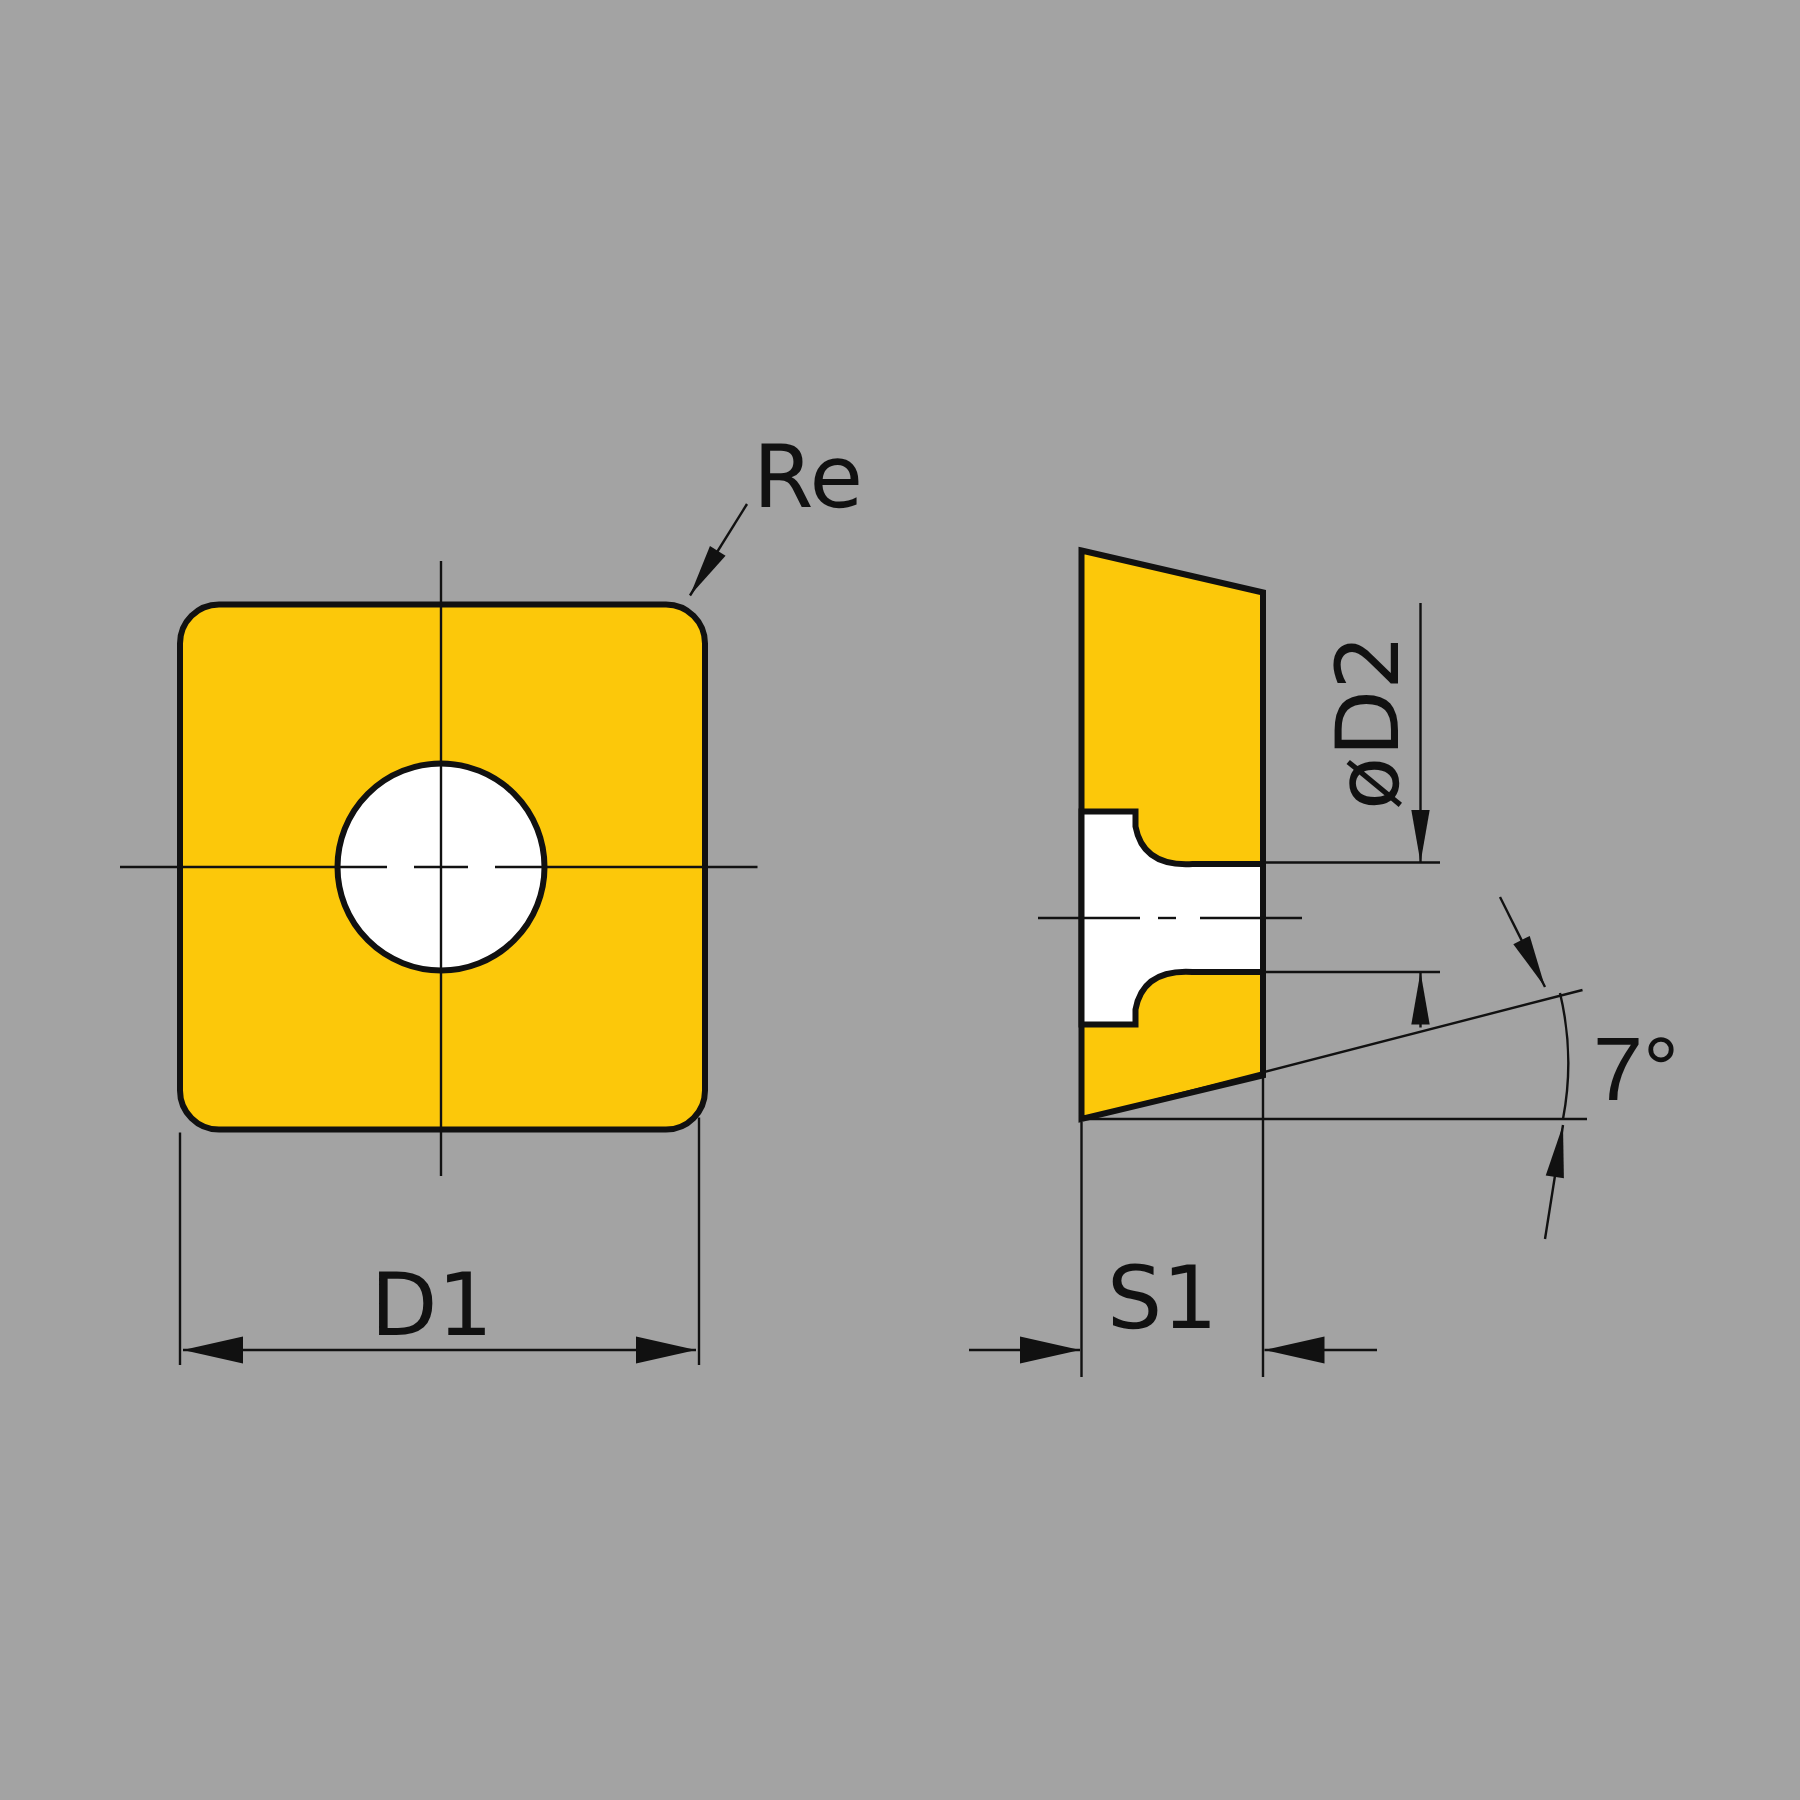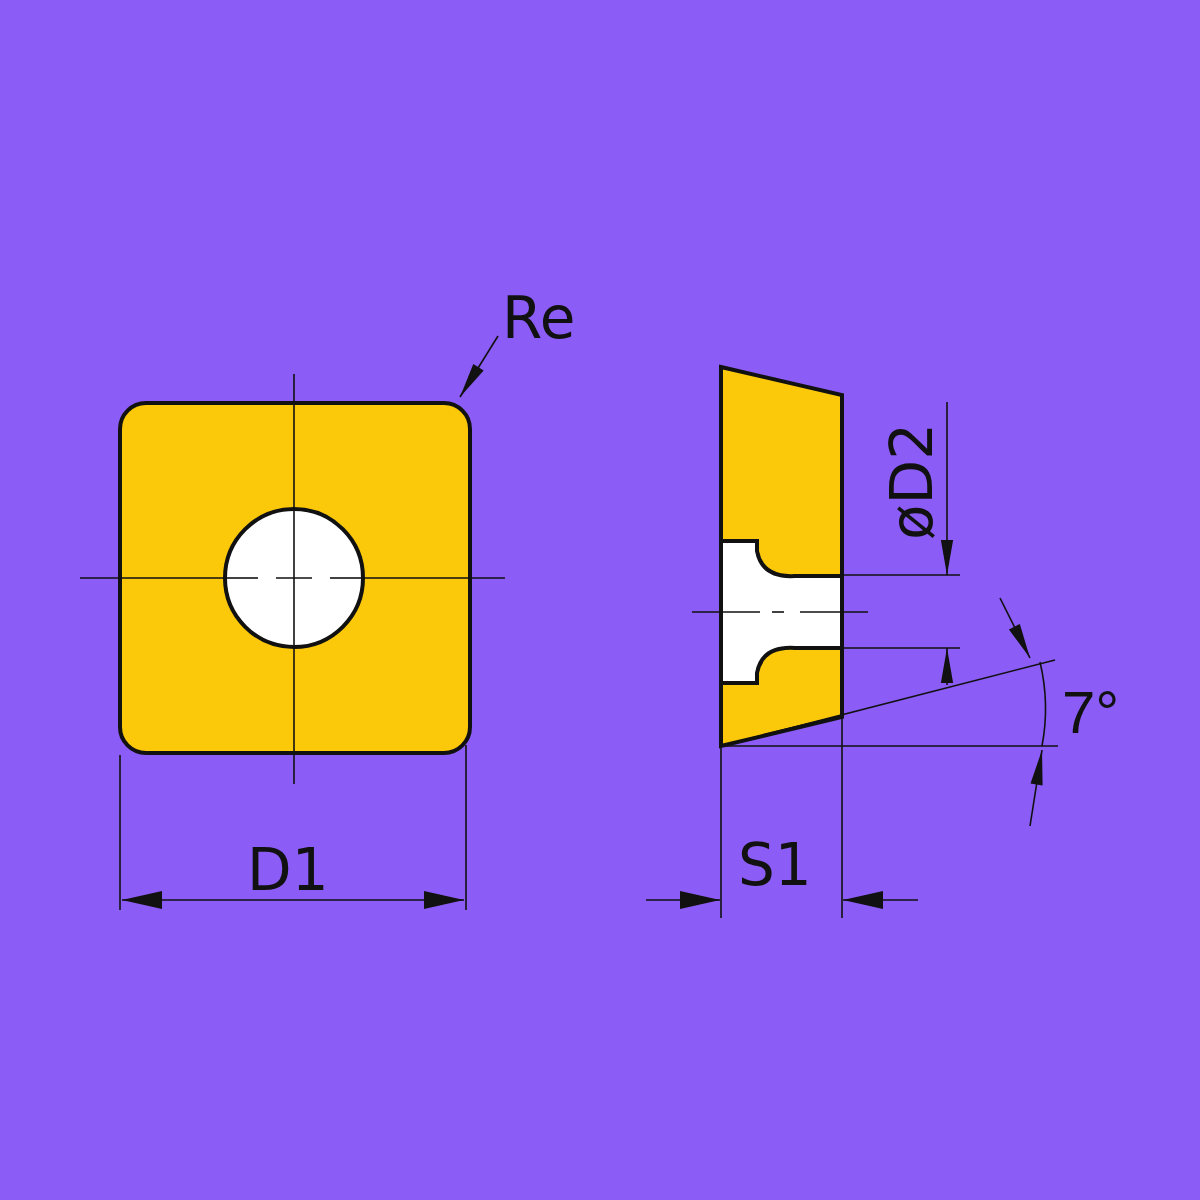--- a/index.html
+++ b/index.html
@@ -1,16 +1,16 @@
 <!DOCTYPE html>
 <html><head>
   <meta charset="utf-8">
   <style>
     html, body { margin: 0; padding: 0; background: #ffffff; }
-    .canvas { position: relative; width: 1200px; height: 1200px; background: #8b5cf6; overflow: hidden; }
+    .canvas { position: relative; width: 1200px; height: 1200px; background: #a3a3a3; overflow: hidden; }
     svg { position: absolute; left: 0; top: 0; }
     .lbl { font-family: "DejaVu Sans", sans-serif; fill: #111111; }
     .lbl-big { font-size: 58px; }
     .lbl-angle { font-family: "Liberation Sans", sans-serif; font-size: 60px; }
   </style>
 </head>
 <body>
 
 <div class="canvas">
   <svg width="1200" height="1200" viewBox="0 0 1200 1200" xmlns="http://www.w3.org/2000/svg">

